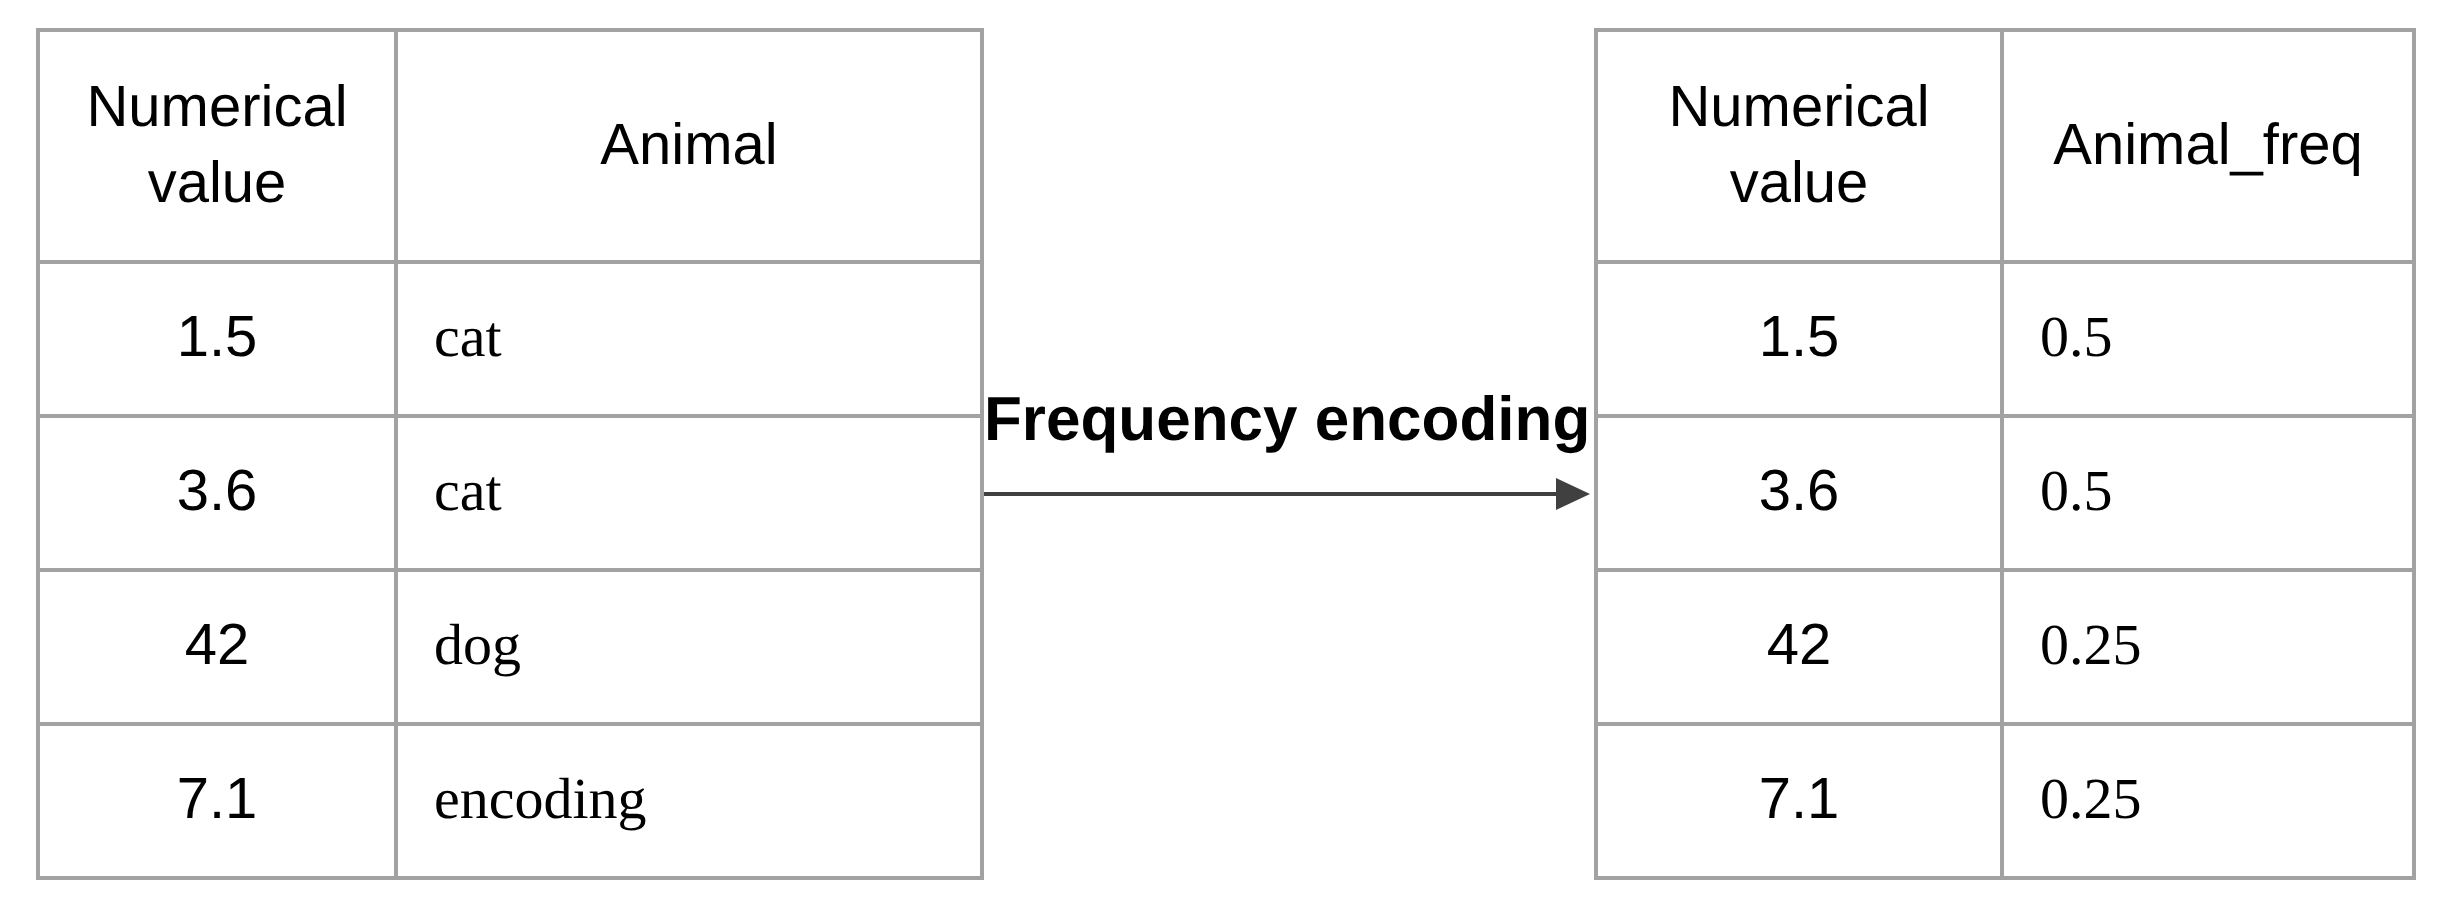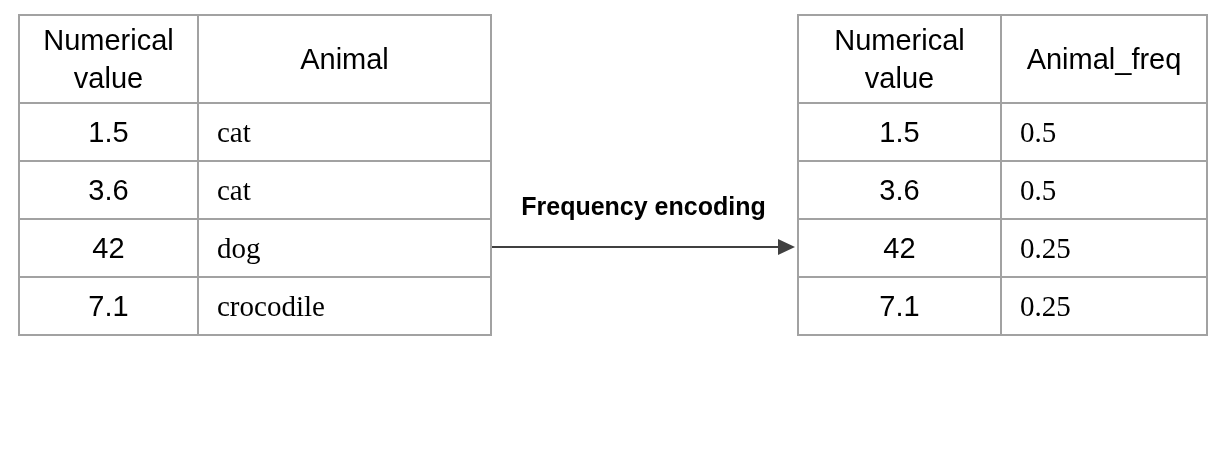--- a/index.html
+++ b/index.html
@@ -24,37 +24,37 @@
     table-layout: fixed;
   }
   table.tbl th, table.tbl td {
     border: 2px solid #a2a2a2;
     font-weight: normal;
     vertical-align: middle;
     overflow: hidden;
   }
   table.tbl-left  { left: 18px;  width: 474px; }
   table.tbl-right { left: 797px; width: 411px; }
-  tr.hdr-row  { height: 88px; margin-left: 21px; }
-  tr.data-row { height: 58px;  }
+  tr.hdr-row  { height: 116px; margin-left: 21px; }
+  tr.data-row { height: 77px;  }
   th.hdr-cell {
     text-align: center;
     line-height: 1.32;
     padding: 0 10px;
   }
   td.cell-center { text-align: center; }
   td.cell-left   { text-align: left; padding-left: 18px; font-family: Liberation Serif, serif; }
   .mid-label {
     position: absolute;
     left: 492px;
     top: 192px;
     width: 303px;
     text-align: center;
     font-weight: bold;
-    font-size: 25px;
+    font-size: 31px;
     white-space: nowrap;
   }
   .arrow-line {
     position: absolute;
     left: 492px;
     top: 246px;
     width: 288px;
     height: 2px;
     background: #404040;
   }
@@ -93,21 +93,21 @@
       <tr class="data-row">
         <td class="cell-center">3.6</td>
         <td class="cell-left">cat</td>
       </tr>
       <tr class="data-row">
         <td class="cell-center">42</td>
         <td class="cell-left">dog</td>
       </tr>
       <tr class="data-row">
         <td class="cell-center">7.1</td>
-        <td class="cell-left">crocodile</td>
+        <td class="cell-left">encoding</td>
       </tr>
     </tbody>
   </table>
 
   <div class="mid-label">Frequency encoding</div>
   <div class="arrow-line"></div>
   <div class="arrow-head"></div>
 
   <table class="tbl tbl-right">
     <colgroup>

